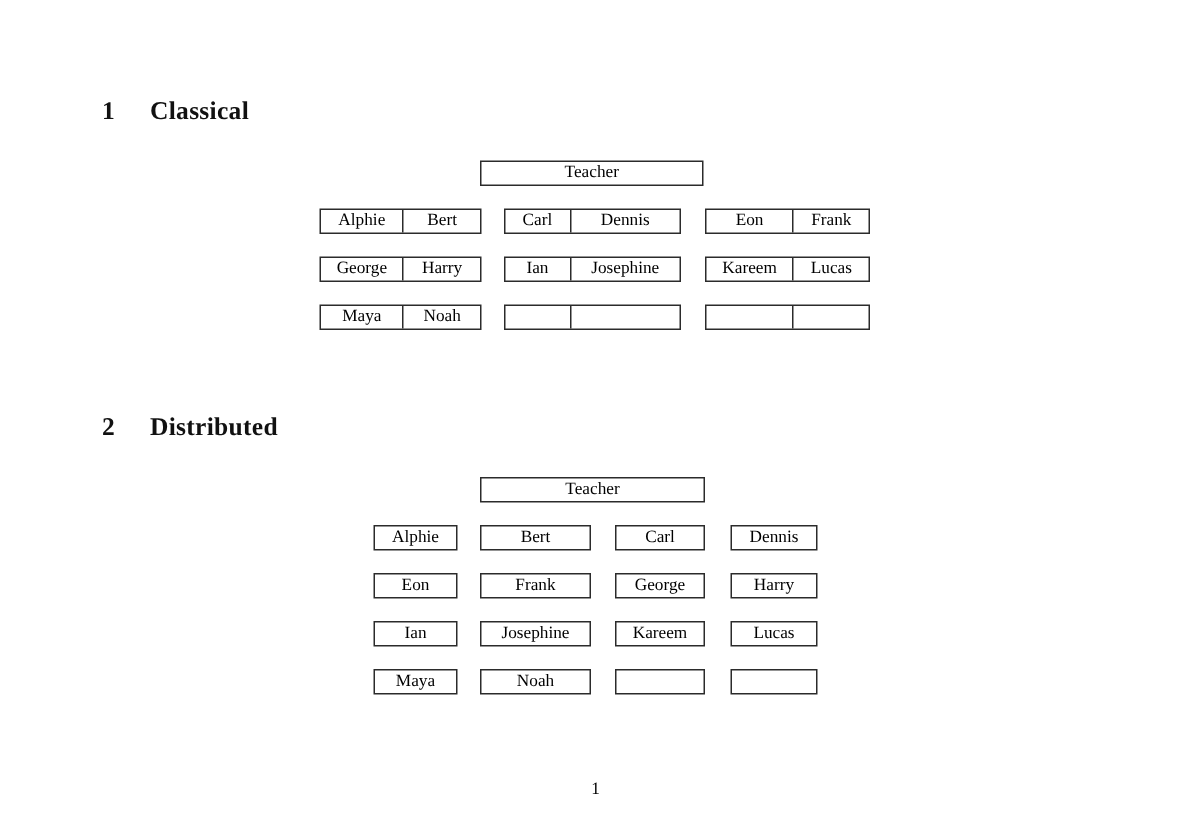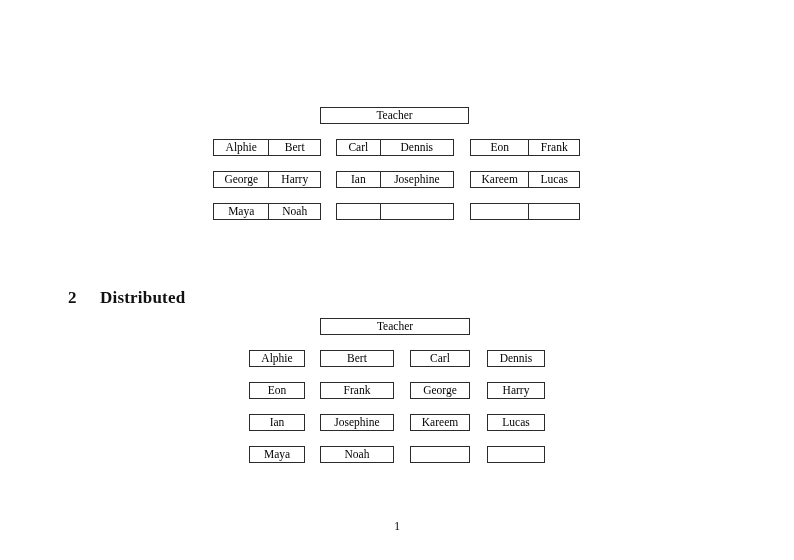--- a/index.html
+++ b/index.html
@@ -30,21 +30,21 @@
     font-size: 17px;
     letter-spacing: 0.2px;
     white-space: nowrap;
     color: #111111;
   }
   .section-heading .num {
     display: inline-block;
     width: 32px;
   }
   #heading-classical   { left: 68px; top: 64px; }
-  #heading-distributed { left: 68px; top: 288px; }
+  #heading-distributed { left: 68px; top: 275px; }
 
   
   .box {
     position: absolute;
     box-sizing: border-box;
     border: 1px solid #2b2b2b;
     background: #ffffff;
     height: 17px;
     line-height: 15px;
     font-size: 11.5px;
@@ -89,20 +89,23 @@
     text-align: center;
     font-size: 11.5px;
     color: #000000;
   }
 </style>
 </head>
 <body>
 
 <div class="page">
 
+  <div class="section-heading" id="heading-classical">
+    <span class="num">1</span><span>Classical</span>
+  </div>
 
   <div class="box" style="left:320px; top:107px; width:149px;">Teacher</div>
 
   <div class="group" style="left:213px; top:139px; width:108px;">
     <div class="cell" style="width:55px;">Alphie</div>
     <div class="cell" style="width:52px;">Bert</div>
   </div>
   <div class="group" style="left:213px; top:171px; width:108px;">
     <div class="cell" style="width:55px;">George</div>
     <div class="cell" style="width:52px;">Harry</div>

